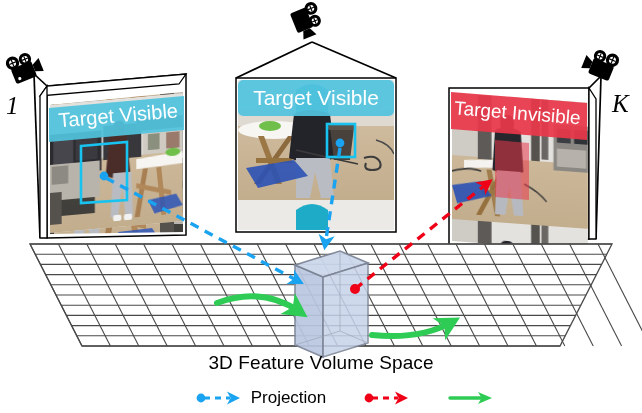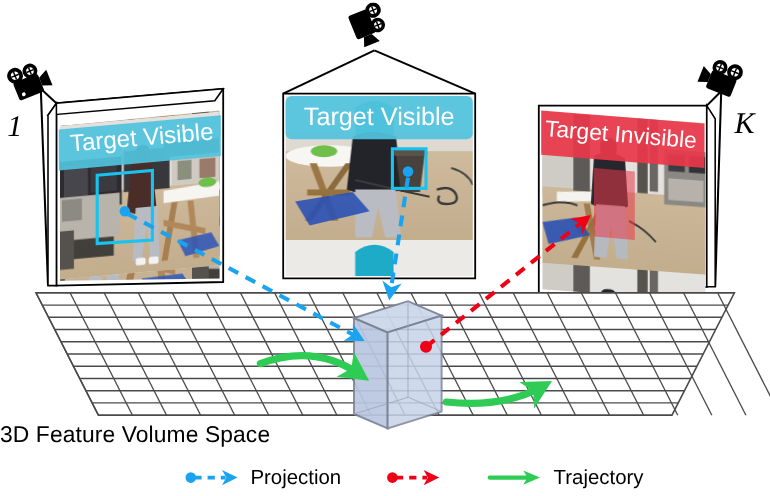--- a/index.html
+++ b/index.html
@@ -1,19 +1,19 @@
 <!DOCTYPE html>
 <html><head>
 <meta charset="utf-8">
 <style>
   html,body{margin:0;padding:0;background:#ffffff;}
   body{width:642px;height:413px;overflow:hidden;font-family:"Liberation Sans",sans-serif;}
   #stage{position:relative;width:642px;height:413px;background:#fff;}
   #svgroot{position:absolute;left:0;top:0;width:642px;height:413px;}
-  .capt{position:absolute;width:100%;color:#000;}
+  .capt{position:absolute;width:100%;text-align:center;color:#000;}
   #volume-label{left:0;top:352px;font-size:19px;letter-spacing:.1px;}
   #legend{position:absolute;left:0;top:386px;width:642px;height:24px;
           display:flex;align-items:center;justify-content:center;gap:0px;padding-left:24px;}
   .leg-item{display:flex;align-items:center;font-size:17px;color:#000;}
   .leg-gap{width:38px;height:1px;}
   .leg-txt{margin-left:9px;}
   .leg-mark{display:block;}
   .camlabel{position:absolute;font-family:"Liberation Serif",serif;font-style:italic;
             font-size:25px;color:#000;}
   #cam-label-1{left:6px;top:92px;}
@@ -363,17 +363,16 @@
       </svg>
     </div>
 
     <div class="leg-gap"></div>
 
     <div class="leg-item">
       <svg class="leg-mark" width="46" height="16" viewBox="0 0 46 16">
         <path d="M2 8 L33 8" stroke="#2ecc55" stroke-width="3.4" stroke-linecap="round"></path>
         <path d="M30 2 L44 8 L30 14 L33.6 8 Z" fill="#2ecc55"></path>
       </svg>
-      <span class="leg-txt">Trajectory</span>
     </div>
   </div>
 
 </div>
 
 </body></html>

